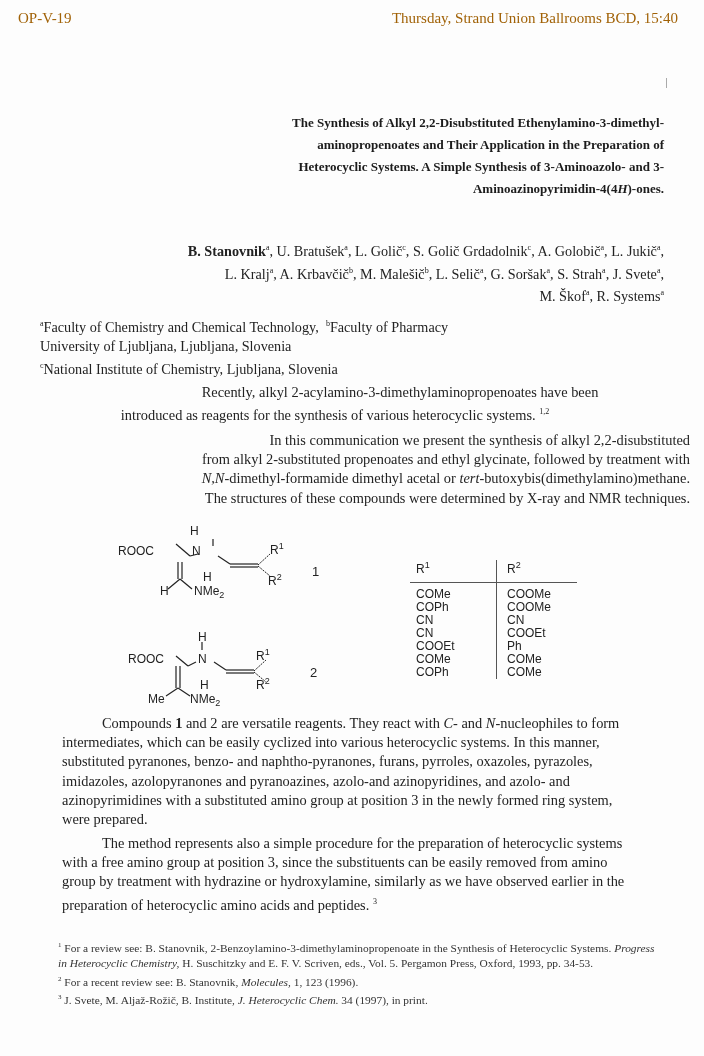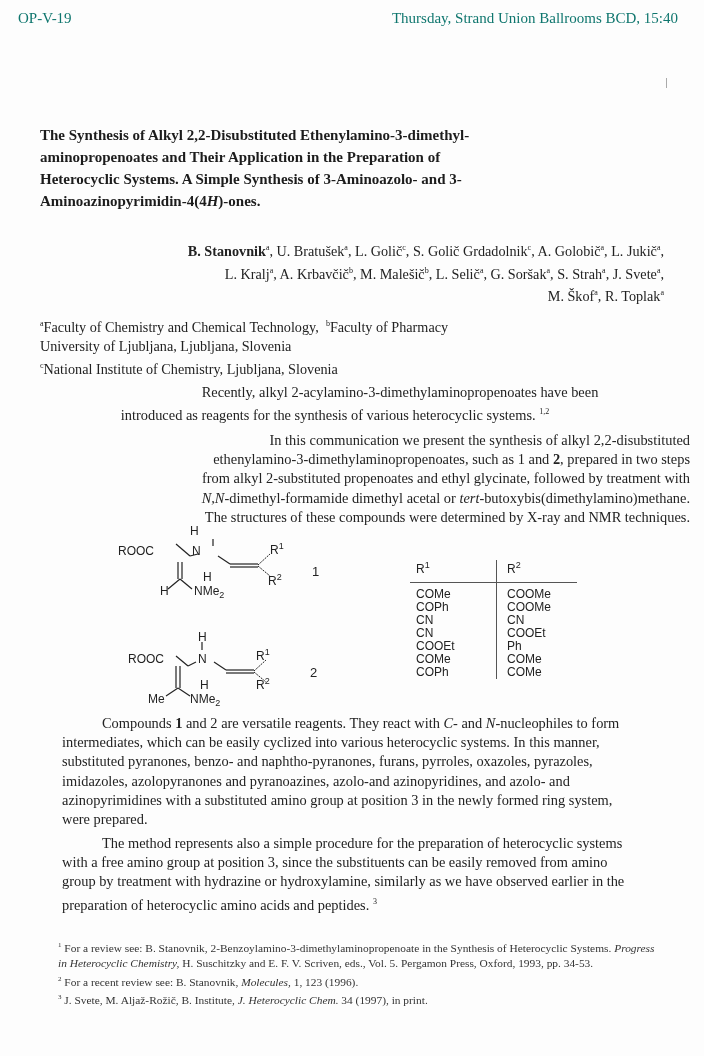--- a/index.html
+++ b/index.html
@@ -1,26 +1,26 @@
 <!DOCTYPE html>
 <html><head>
 <meta charset="utf-8">
 <style>
   html, body { margin: 0; padding: 0; }
   body {
     width: 704px; height: 1056px; background: #fdfdfd; position: relative; overflow: hidden;
     font-family: "Liberation Serif", serif; color: #222;
   }
   .abs { position: absolute; }
-  .hdr { top: 10px; font-size: 15px; color: #0f766e; }
+  .hdr { top: 10px; font-size: 15px; color: #a16207; }
   #hdr-left { left: 18px; }
   #hdr-right { right: 26px; margin-left: 24px; }
   .title {
-    top: 124px; left: 40px; width: 624px; text-align: left;
-    font-weight: bold; font-size: 15px; line-height: 22px; color: #1c1c1c;
+    top: 112px; left: 40px; width: 624px; text-align: right;
+    font-weight: bold; font-size: 13px; line-height: 22px; color: #1c1c1c;
   }
   .authors {
     top: 238px; left: 40px; width: 624px; text-align: right; font-size: 14.2px; line-height: 19px;
   }
   .authors sup { font-size: 8px; }
   .aff {
     top: 314px; left: 40px; width: 624px; font-size: 14.2px; line-height: 19px;
   }
   .aff sup { font-size: 8px; }
   .para { font-size: 14.4px; line-height: 19.2px; color: #222; }
@@ -64,37 +64,36 @@
   <span>A. Golobič</span><sup>a</sup>, 
   <span>L. Jukič</span><sup>a</sup>,<br>
   <span>L. Kralj</span><sup>a</sup>, 
   <span>A. Krbavčič</span><sup>b</sup>, 
   <span>M. Malešič</span><sup>b</sup>, 
   <span>L. Selič</span><sup>a</sup>, 
   <span>G. Soršak</span><sup>a</sup>, 
   <span>S. Strah</span><sup>a</sup>, 
   <span>J. Svete</span><sup>a</sup>,<br>
   <span>M. Škof</span><sup>a</sup>, 
-  <span>R. Toplak</span><sup>a</sup>
+  <span>R. Systems</span><sup>a</sup>
 </div>
 
 <div class="abs aff">
   <div><sup>a</sup><span>Faculty of Chemistry and Chemical Technology,</span>&nbsp; <sup>b</sup><span>Faculty of Pharmacy</span></div>
   <div>University of Ljubljana, Ljubljana, Slovenia</div>
   <div><sup>c</sup><span>National Institute of Chemistry, Ljubljana, Slovenia</span></div>
 </div>
 
 <div class="abs para p1">
   <div style="padding-left:90px"><span>Recently, alkyl 2-acylamino-3-dimethylaminopropenoates have been</span></div>
   <div style="padding-right:40px"><span>introduced as reagents for the synthesis of various heterocyclic systems.</span> <sup class="ref">1,2</sup></div>
 </div>
 
 <div class="abs para p2">
   <div style="padding-left:70px">In this communication we present the synthesis of alkyl 2,2-disubstituted</div>
-  <div><span>ethenylamino-3-dimethylaminopropenoates, such as </span><span>1</span><span> and </span><b>2</b><span>, prepared in two steps</span></div>
   <div>from alkyl 2-substituted propenoates and ethyl glycinate, followed by treatment with</div>
   <div><i>N,N</i><span>-dimethyl-formamide dimethyl acetal or </span><i>tert</i><span>-butoxybis(dimethylamino)methane.</span></div>
   <div>The structures of these compounds were determined by X-ray  and NMR techniques.</div>
 </div>
 
 <div class="abs" style="left:118px;top:524px;width:200px;height:90px;">
   <svg width="200" height="90" style="position:absolute;left:0;top:0">
     <line x1="58" y1="20" x2="72" y2="32" stroke="#222" stroke-width="1.2"></line>
     <line x1="72" y1="32" x2="80" y2="30" stroke="#222" stroke-width="1.2"></line>
     <line x1="60" y1="38" x2="60" y2="55" stroke="#222" stroke-width="1.2"></line>

